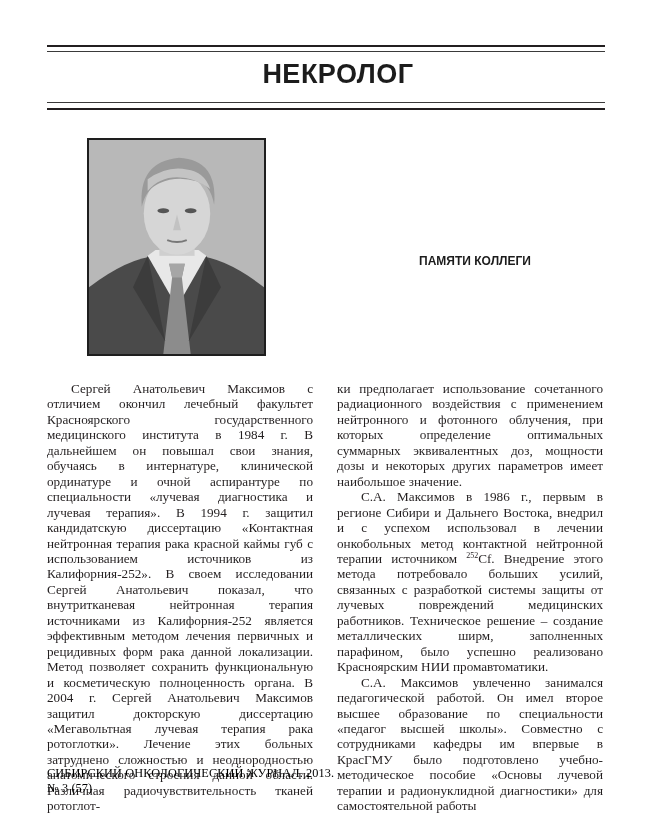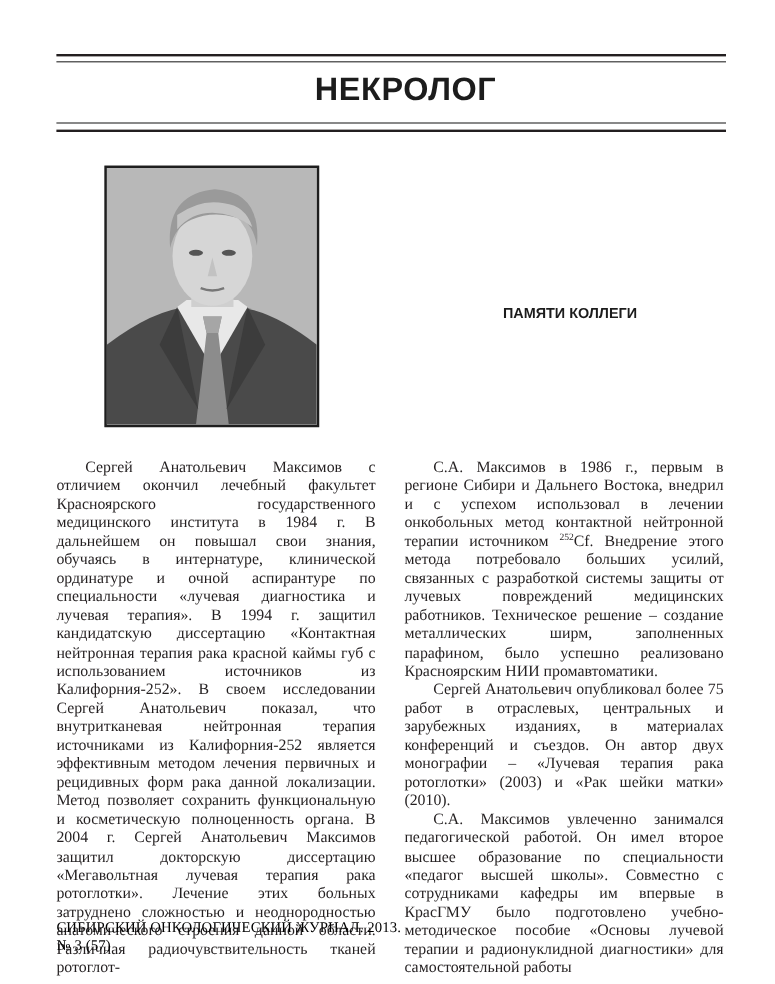--- a/index.html
+++ b/index.html
@@ -81,18 +81,18 @@
 
 <div id="article-title">
   <div>ПАМЯТИ КОЛЛЕГИ</div>
 </div>
 
 <div id="col-left" class="col">
   <p>Сергей Анатольевич Максимов с отличием окончил лечебный факультет Красноярского государственного медицинского института в 1984 г. В дальнейшем он повышал свои знания, обучаясь в интернатуре, клинической ординатуре и очной аспирантуре по специальности «лучевая диагностика и лучевая терапия». В 1994 г. защитил кандидатскую диссертацию «Контактная нейтронная терапия рака красной каймы губ с использованием источников из Калифорния-252». В своем исследовании Сергей Анатольевич показал, что внутритканевая нейтронная терапия источниками из Калифорния-252 является эффективным методом лечения первичных и рецидивных форм рака данной локализации. Метод позволяет сохранить функциональную и косметическую полноценность органа. В 2004 г. Сергей Анатольевич Максимов защитил докторскую диссертацию «Мегавольтная лучевая терапия рака ротоглотки». Лечение этих больных затруднено сложностью и неоднородностью анатомического строения данной области. Различная радиочувствительность тканей ротоглот-</p>
 </div>
 
 <div id="col-right" class="col">
+  <p class="cont">ки предполагает использование сочетанного радиационного воздействия с применением нейтронного и фотонного облучения, при которых определение оптимальных суммарных эквивалентных доз, мощности дозы и некоторых других параметров имеет наибольшое значение.</p>
   <p><span>С.А. Максимов в 1986 г., первым в регионе Сибири и Дальнего Востока, внедрил и с успехом использовал в лечении онкобольных метод контактной нейтронной терапии источником </span><sup>252</sup><span>Cf. Внедрение этого метода потребовало больших усилий, связанных с разработкой системы защиты от лучевых повреждений медицинских работников. Техническое решение – создание металлических ширм, заполненных парафином, было успешно реализовано Красноярским НИИ промавтоматики.</span></p>
-  <p>Сергей Анатольевич опубликовал более 75 работ в отраслевых, центральных и зарубежных изданиях, в материалах конференций и съездов. Он автор двух монографии – «Лучевая терапия рака ротоглотки» (2003) и «Рак шейки матки» (2010).</p>
   <p>С.А. Максимов увлеченно занимался педагогической работой. Он имел второе высшее образование по специальности «педагог высшей школы». Совместно с сотрудниками кафедры им впервые в КрасГМУ было подготовлено учебно-методическое пособие «Основы лучевой терапии и радионуклидной диагностики» для самостоятельной работы</p>
 </div>
 
 <div id="footer">СИБИРСКИЙ ОНКОЛОГИЧЕСКИЙ ЖУРНАЛ. 2013. № 3 (57)</div>
 
 </body></html>

